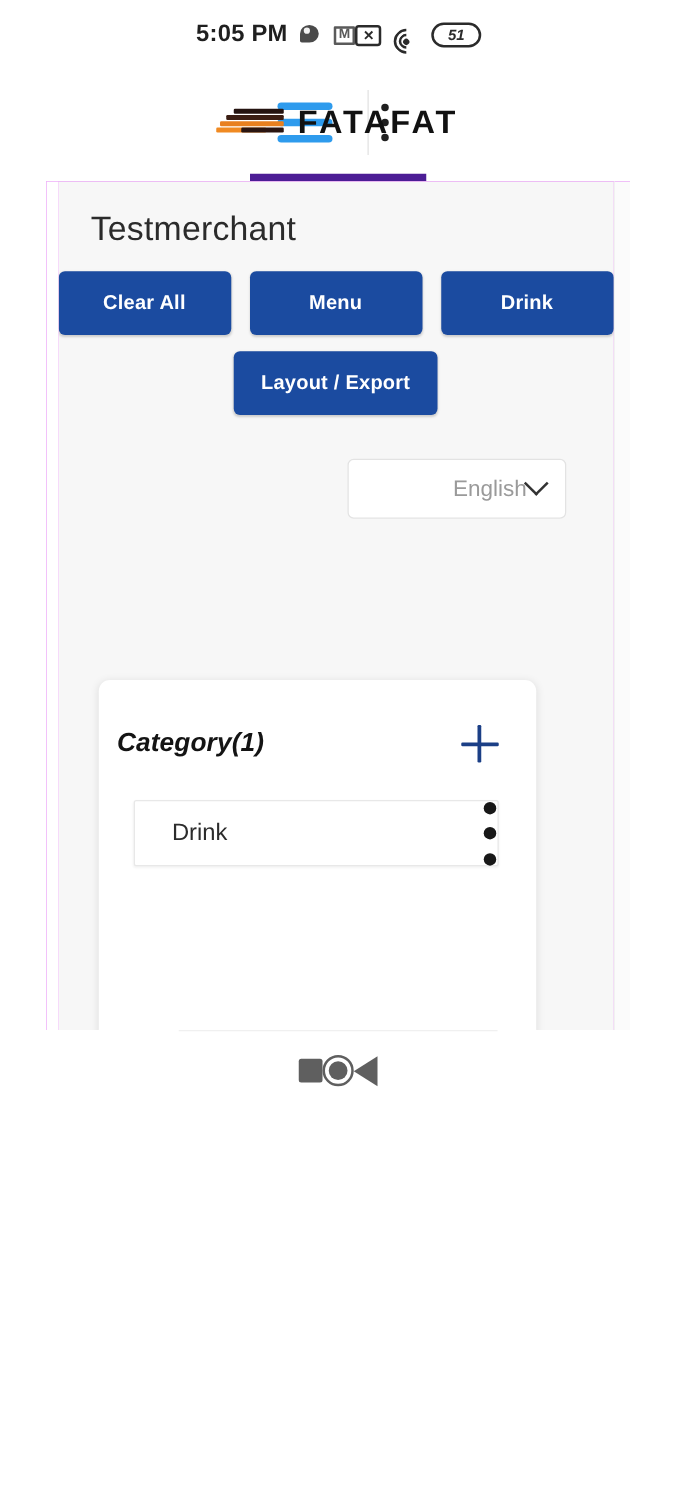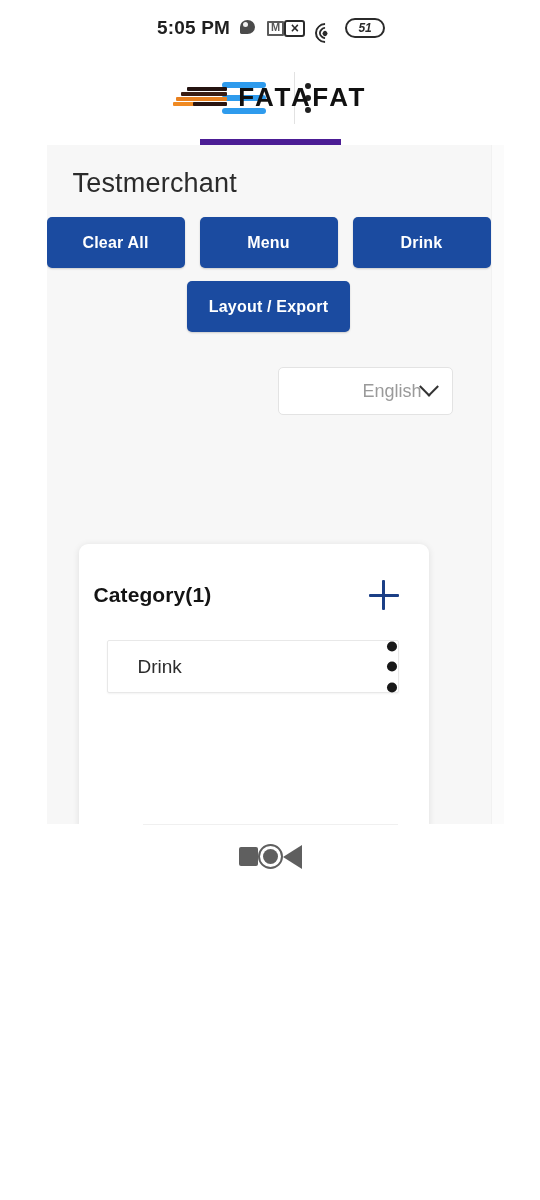--- a/index.html
+++ b/index.html
@@ -142,20 +142,21 @@
 
   .card {
     position:absolute; left:32px; right:62px; top:399px; bottom:-4px;
     background:#ffffff; border-radius:9px 9px 0 0;
     box-shadow:0 1px 7px rgba(0,0,0,.10);
     padding:0 0 0 0; overflow:hidden;
   }
   .card-head {
     display:flex; align-items:center; justify-content:space-between;
     padding:34px 28px 0 15px;
+    font-style:italic;
   }
   .card-title { font-size:21px; font-weight:bold; color:#141414; letter-spacing:.1px; }
   .plus-btn {
     width:34px; height:34px; position:relative; cursor:pointer; flex:0 0 34px;
   }
   .plus-btn::before, .plus-btn::after {
     content:""; position:absolute; background:#1b3f86; border-radius:1px;
   }
   .plus-btn::before { left:2px; right:2px; top:15.5px; height:3px; }
   .plus-btn::after  { top:2px; bottom:2px; left:15.5px; width:3px; }

